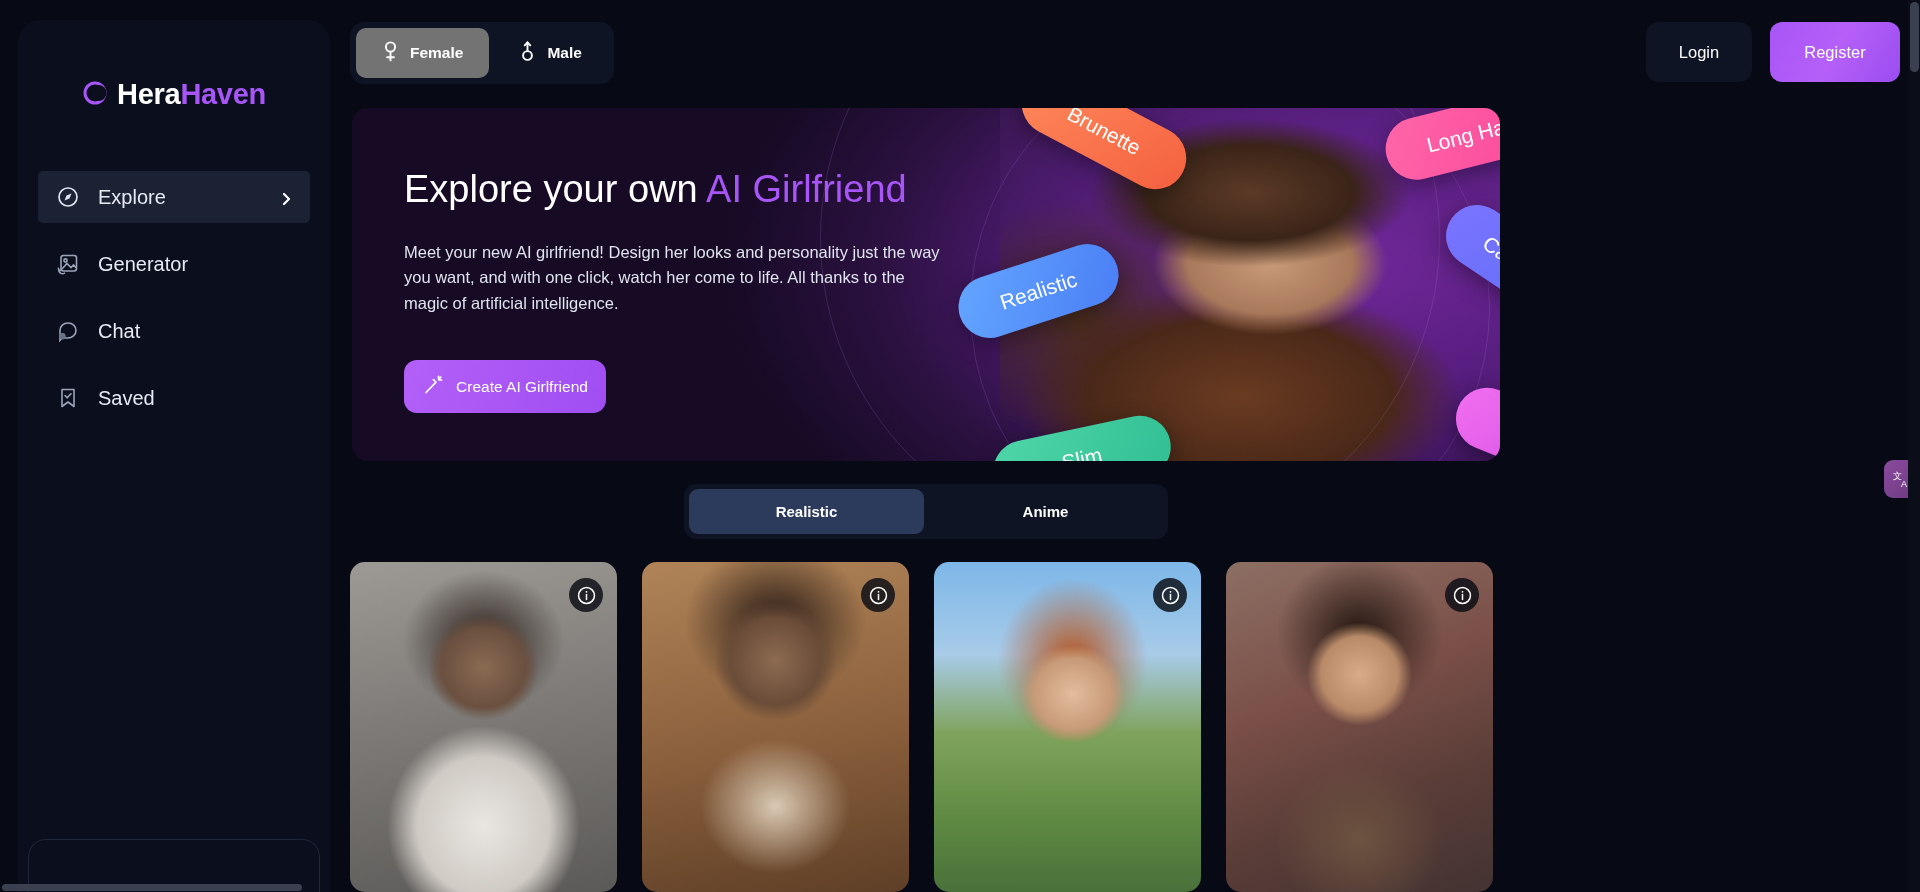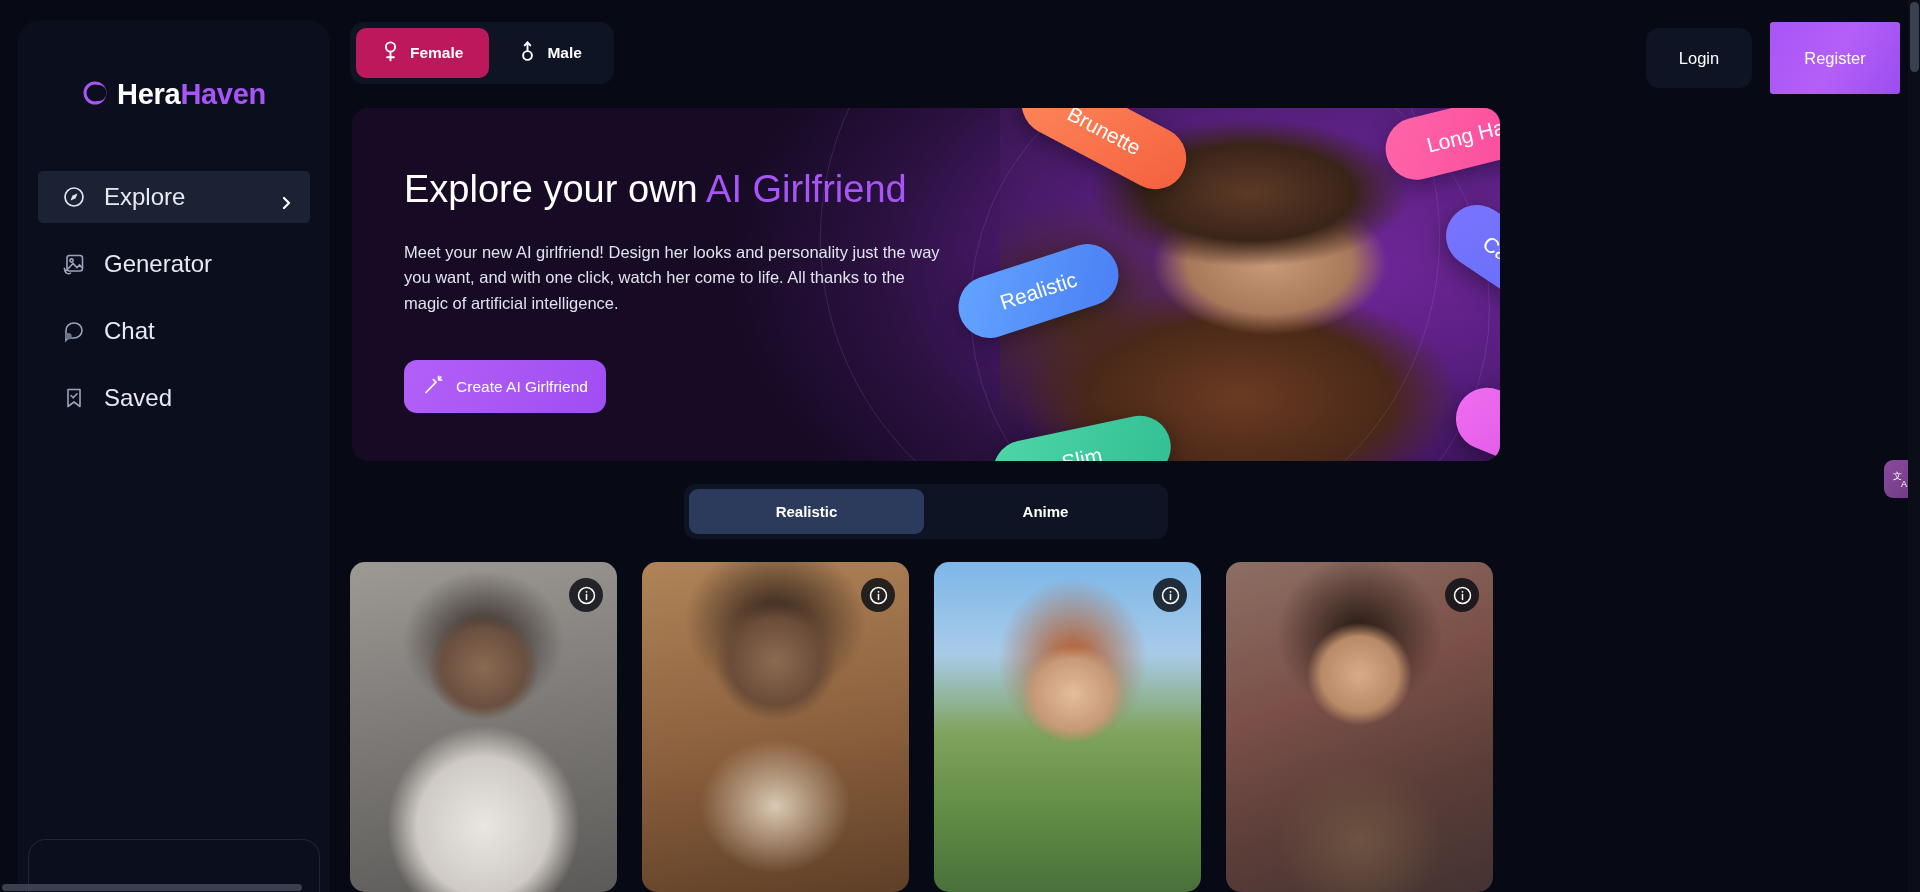--- a/index.html
+++ b/index.html
@@ -24,22 +24,22 @@
     gap: 9px; padding-top: 58px; padding-bottom: 10px;
   }
   #logo-mark { width: 26px; height: 26px; flex: none; }
   .logo-text { font-size: 29px; font-weight: bold; letter-spacing: -0.3px; }
   .logo-a { color: #ffffff; }
   .logo-b { color: #a855f7; }
 
   #nav-main { margin-top: 50px; padding: 0 20px; }
   .nav-item {
     display: flex; align-items: center; gap: 18px;
-    height: 52px; padding: 0 24px; border-radius: 5px;
-    color: #e6e9f2; font-size: 24px; cursor: pointer;
+    height: 52px; padding: 0 18px; border-radius: 5px;
+    color: #e6e9f2; font-size: 20px; cursor: pointer;
     margin-bottom: 15px; position: relative;
   }
   .nav-item.active { background: #1b2233; }
   .nav-icon { width: 24px; height: 24px; flex: none; display:block; }
   .nav-chev { position: absolute; right: 16px; width: 16px; height: 16px; }
 
   #nav-bottom {
     margin-top: auto; margin-bottom: 0;
     margin-left: 10px; margin-right: 10px;
     border: 1px solid #1e2639;
@@ -58,36 +58,36 @@
     position: absolute; left: 0; top: 0;
     height: 62px; background: #0e1424;
     border-radius: 14px; display: flex; align-items: center;
     padding: 6px; gap: 4px;
   }
   .gender-tab {
     display: flex; align-items: center; gap: 11px;
     height: 50px; padding: 0 26px; border-radius: 10px;
     color: #ffffff; font-size: 15.5px; font-weight: bold; cursor: pointer;
   }
-  .gender-tab.active { background: #be185d; }
+  .gender-tab.active { background: #737373; }
   .gender-icon { width: 17px; height: 22px; }
 
   #auth-buttons {
     position: absolute; right: 0; top: 0;
     display: flex; gap: 18px; align-items: center;
   }
   #login-btn {
     width: 106px; height: 60px; border-radius: 13px;
     background: #0e1424; color: #ffffff;
     font-size: 16.5px; display: flex; align-items: center;
     justify-content: center; cursor: pointer; border: none;
     font-family: inherit;
   }
   #register-btn {
-    width: 130px; height: 72px; border-radius: 3px;
+    width: 130px; height: 60px; border-radius: 12px;
     background: linear-gradient(120deg, #a855f7 0%, #b55ff8 50%, #9b4df0 100%);
     color: #ffffff; font-size: 16.5px;
     display: flex; align-items: center; justify-content: center;
     cursor: pointer; border: none; font-family: inherit;
   }
 
   
   #hero {
     position: absolute; left: 352px; top: 108px;
     width: 1148px; height: 353px;

